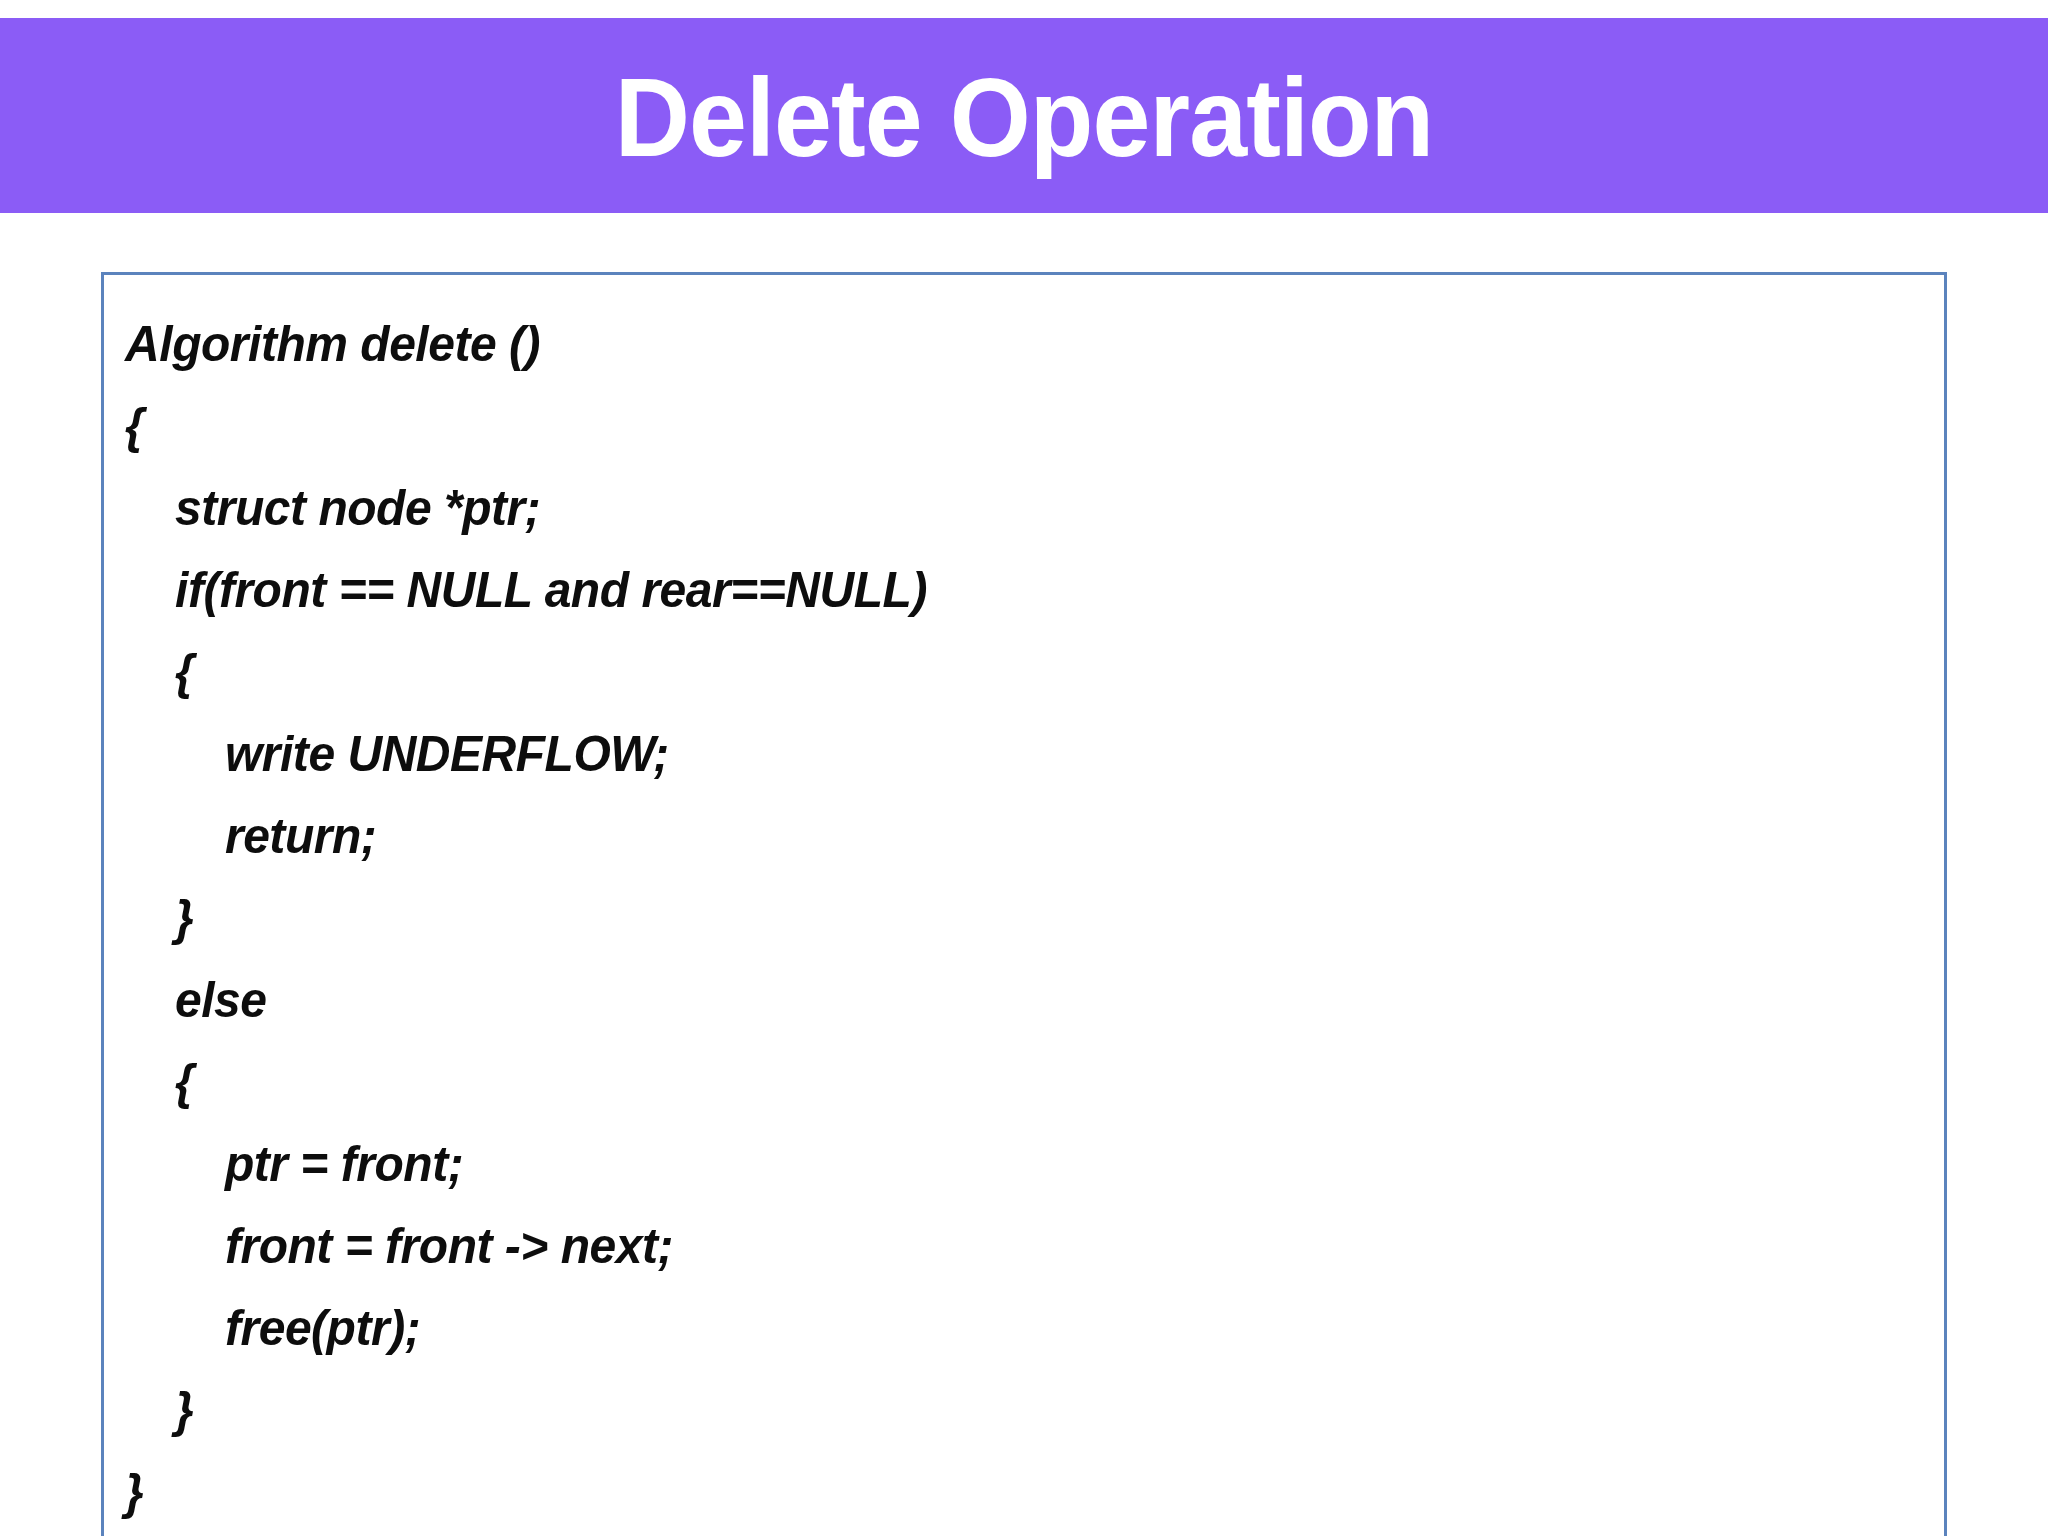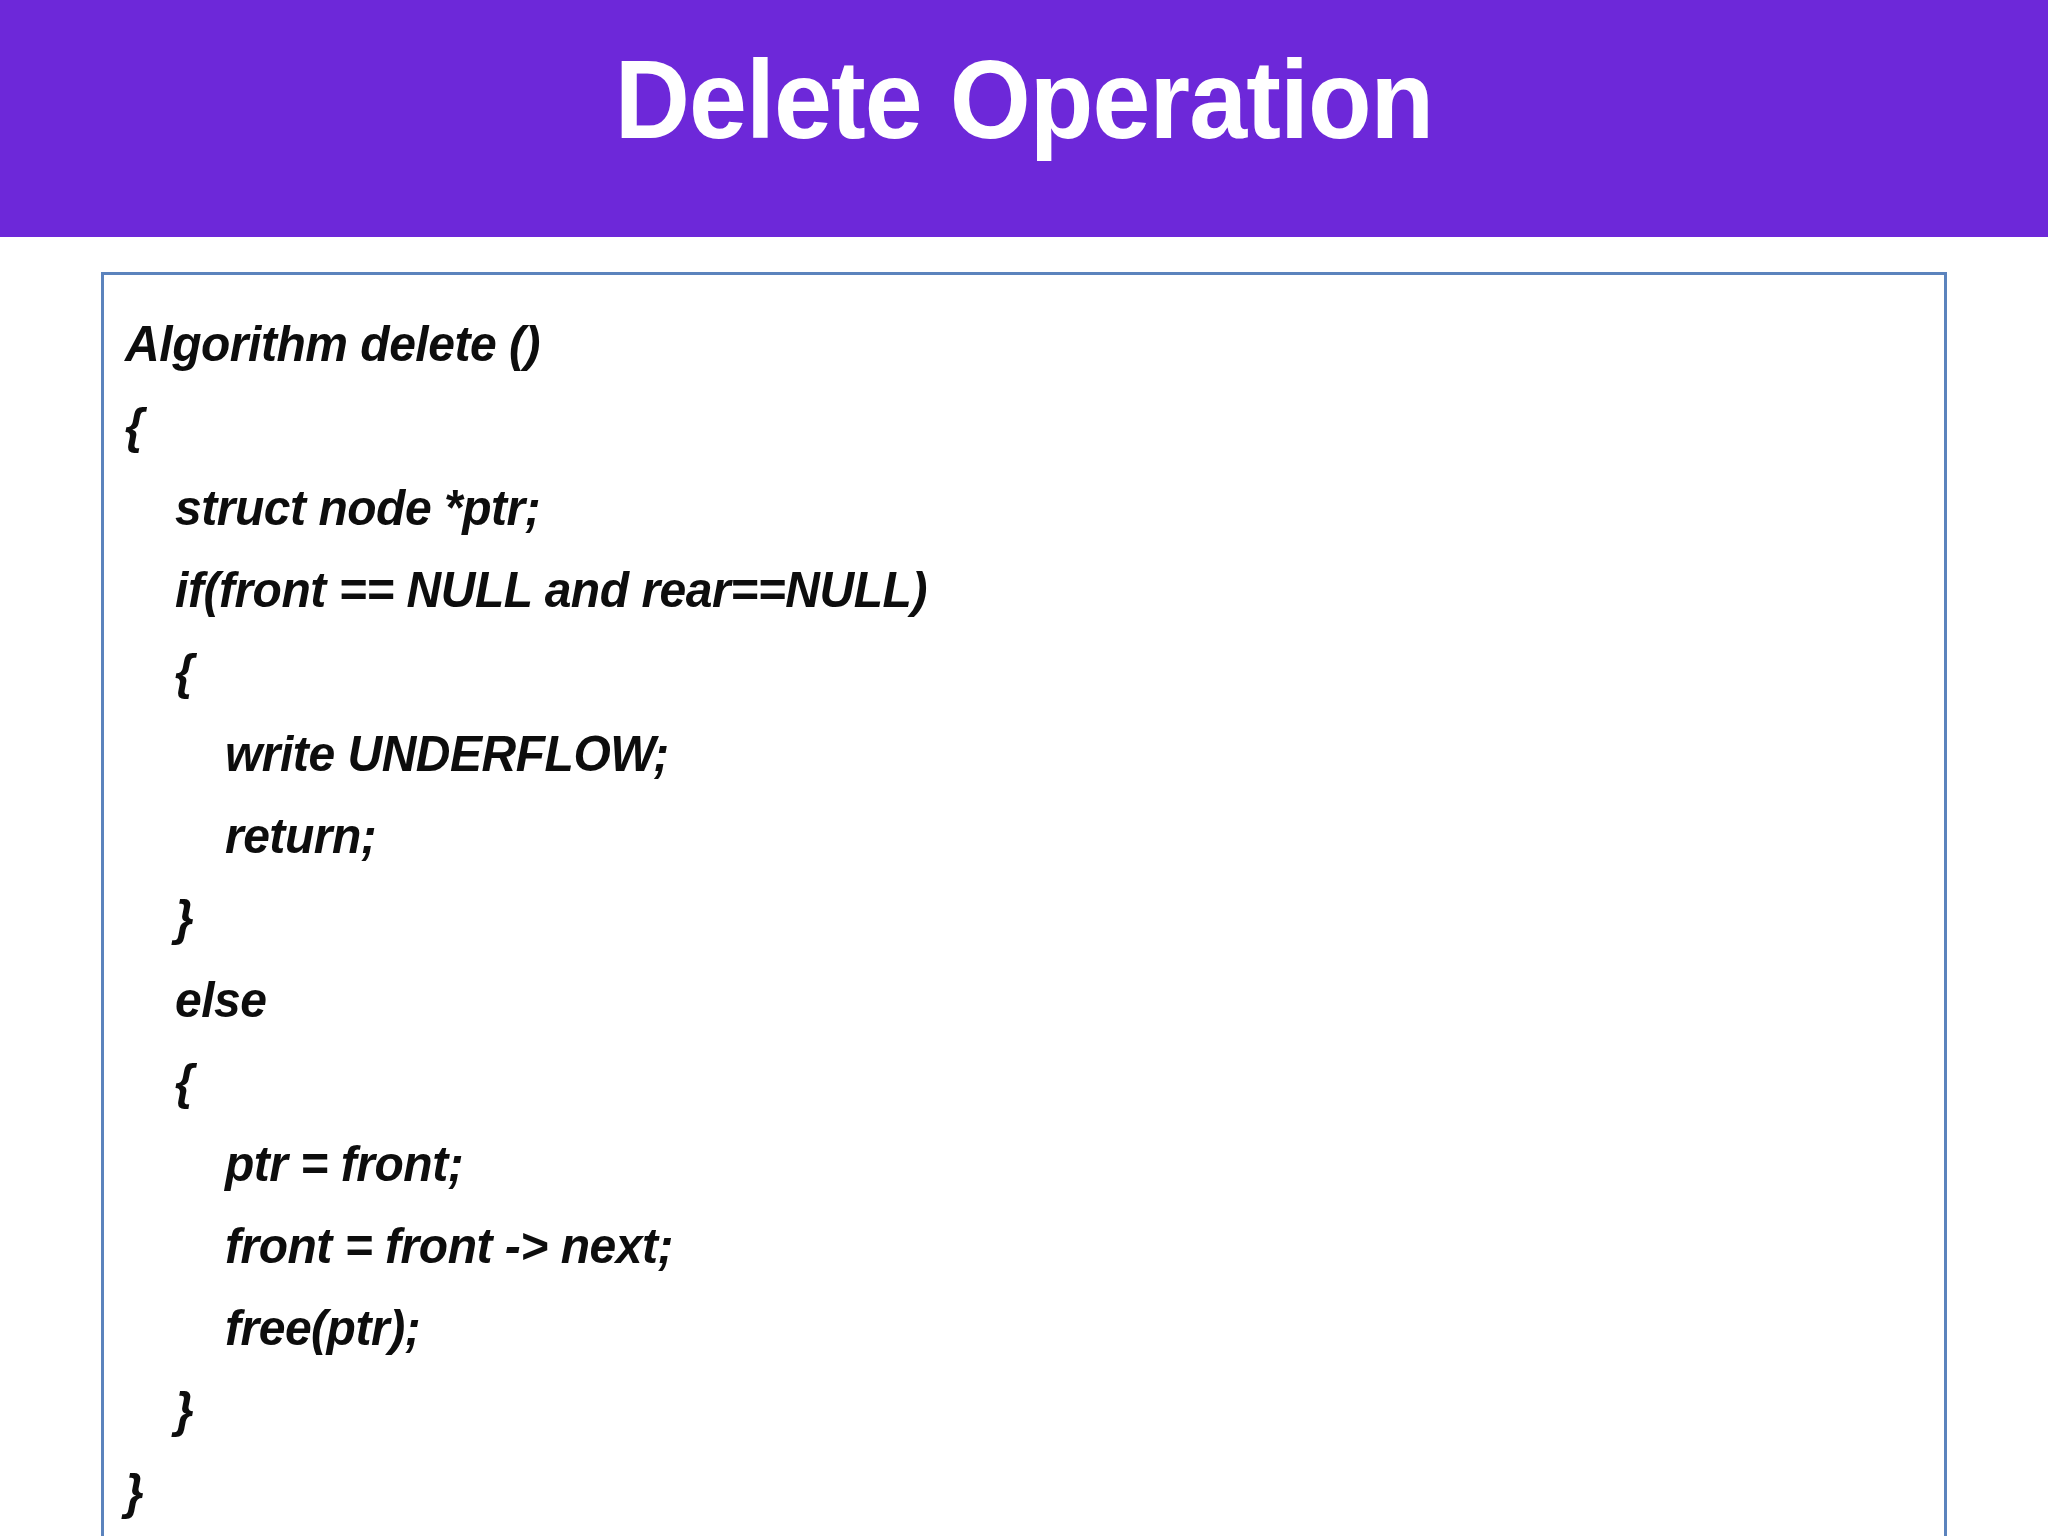--- a/index.html
+++ b/index.html
@@ -19,24 +19,24 @@
     position: relative;
     width: 2048px;
     height: 1536px;
     background: #ffffff;
   }
 
   
   .title-banner {
     position: absolute;
     left: 0;
-    top: 0;
+    top: 18px;
     width: 2048px;
-    height: 237px;
-    background: #6d28d9;
+    height: 195px;
+    background: #8b5cf6;
     box-sizing: border-box;
   }
 
   .title-text {
     position: absolute;
     left: 0;
     right: 0;
     top: 30px;
     text-align: center;
     color: #ffffff;

